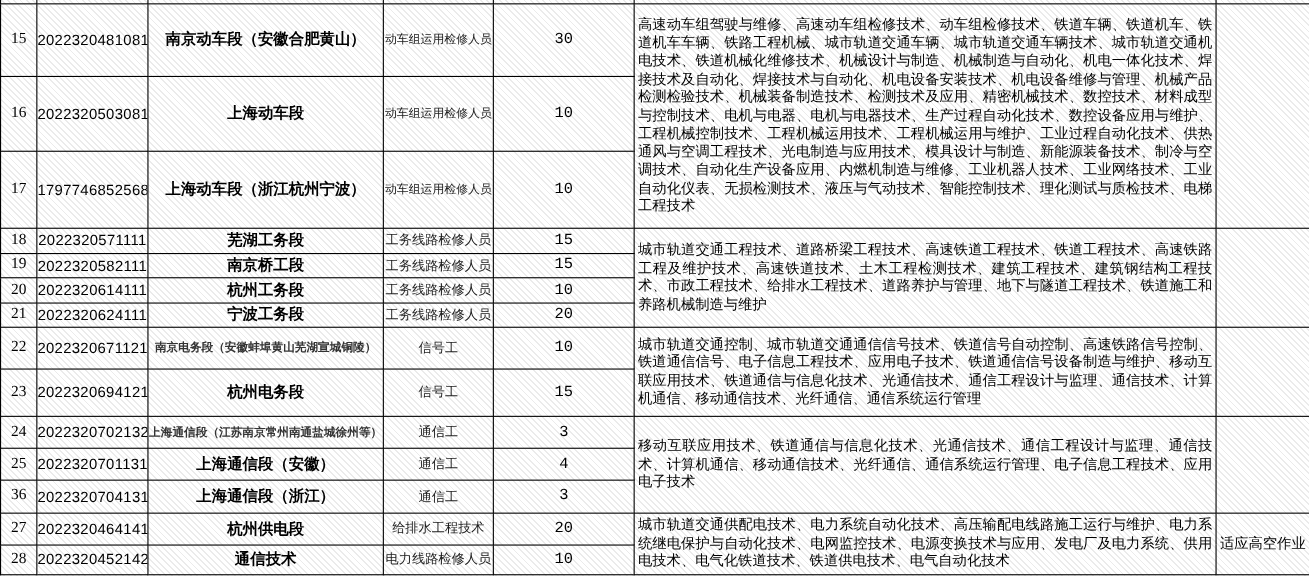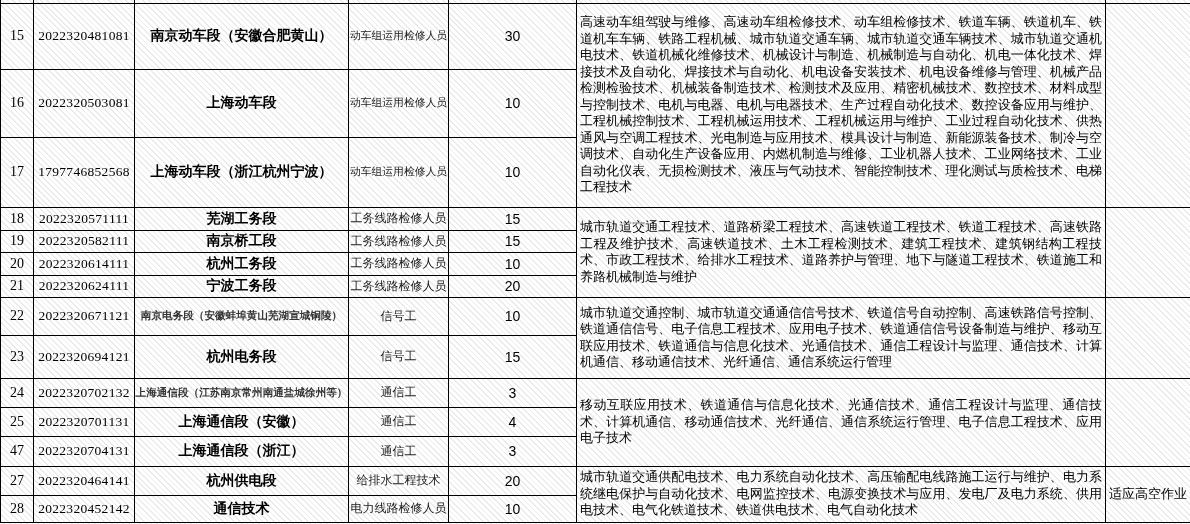--- a/index.html
+++ b/index.html
@@ -10,26 +10,26 @@
   }
   table{
     border-collapse:collapse;table-layout:fixed;width:1190px;
   }
   td{
     border:1.5px solid #000;padding:0;text-align:center;vertical-align:middle;
     overflow:hidden;background:transparent;
   }
   tr.sliver td{border-top:none;}
   td.num{font-family:"Liberation Serif",serif;font-size:14px;}
-  td.code{font-family:Liberation Serif, serif;font-size:13.5px;letter-spacing:.3px;}
+  td.code{font-family:Liberation Sans, sans-serif;font-size:13.5px;letter-spacing:.3px;}
   td.unit{font-size:14px;font-weight:bold;}
   td.unit.small{font-size:10.6px;color:#333;white-space:nowrap;letter-spacing:0;margin-left:16px;}
   td.job{font-size:12px;color:#1a1a1a;}
   td.job.tight{font-size:10.8px;white-space:nowrap;margin-top:17px;}
-  td.count{font-family:Liberation Sans, sans-serif;font-size:14px;margin-top:32px;}
+  td.count{font-family:Liberation Mono, monospace;font-size:14px;margin-top:32px;}
   td.desc{
     text-align:justify;text-align-last:left;font-size:13px;line-height:16.5px;
     padding:2px 3px;vertical-align:middle;
   }
   td.note{font-size:13px;padding:0 1px;}
 </style>
 </head>
 <body>
 
 <table>
@@ -136,21 +136,21 @@
     <td class="note" rowspan="3"></td>
   </tr>
   <tr style="height:29px">
     <td class="num">25</td>
     <td class="code">2022320701131</td>
     <td class="unit">上海通信段（安徽）</td>
     <td class="job">通信工</td>
     <td class="count">4</td>
   </tr>
   <tr style="height:30px">
-    <td class="num">47</td>
+    <td class="num">36</td>
     <td class="code">2022320704131</td>
     <td class="unit">上海通信段（浙江）</td>
     <td class="job">通信工</td>
     <td class="count">3</td>
   </tr>
 
   <tr style="height:29px">
     <td class="num">27</td>
     <td class="code">2022320464141</td>
     <td class="unit">杭州供电段</td>

